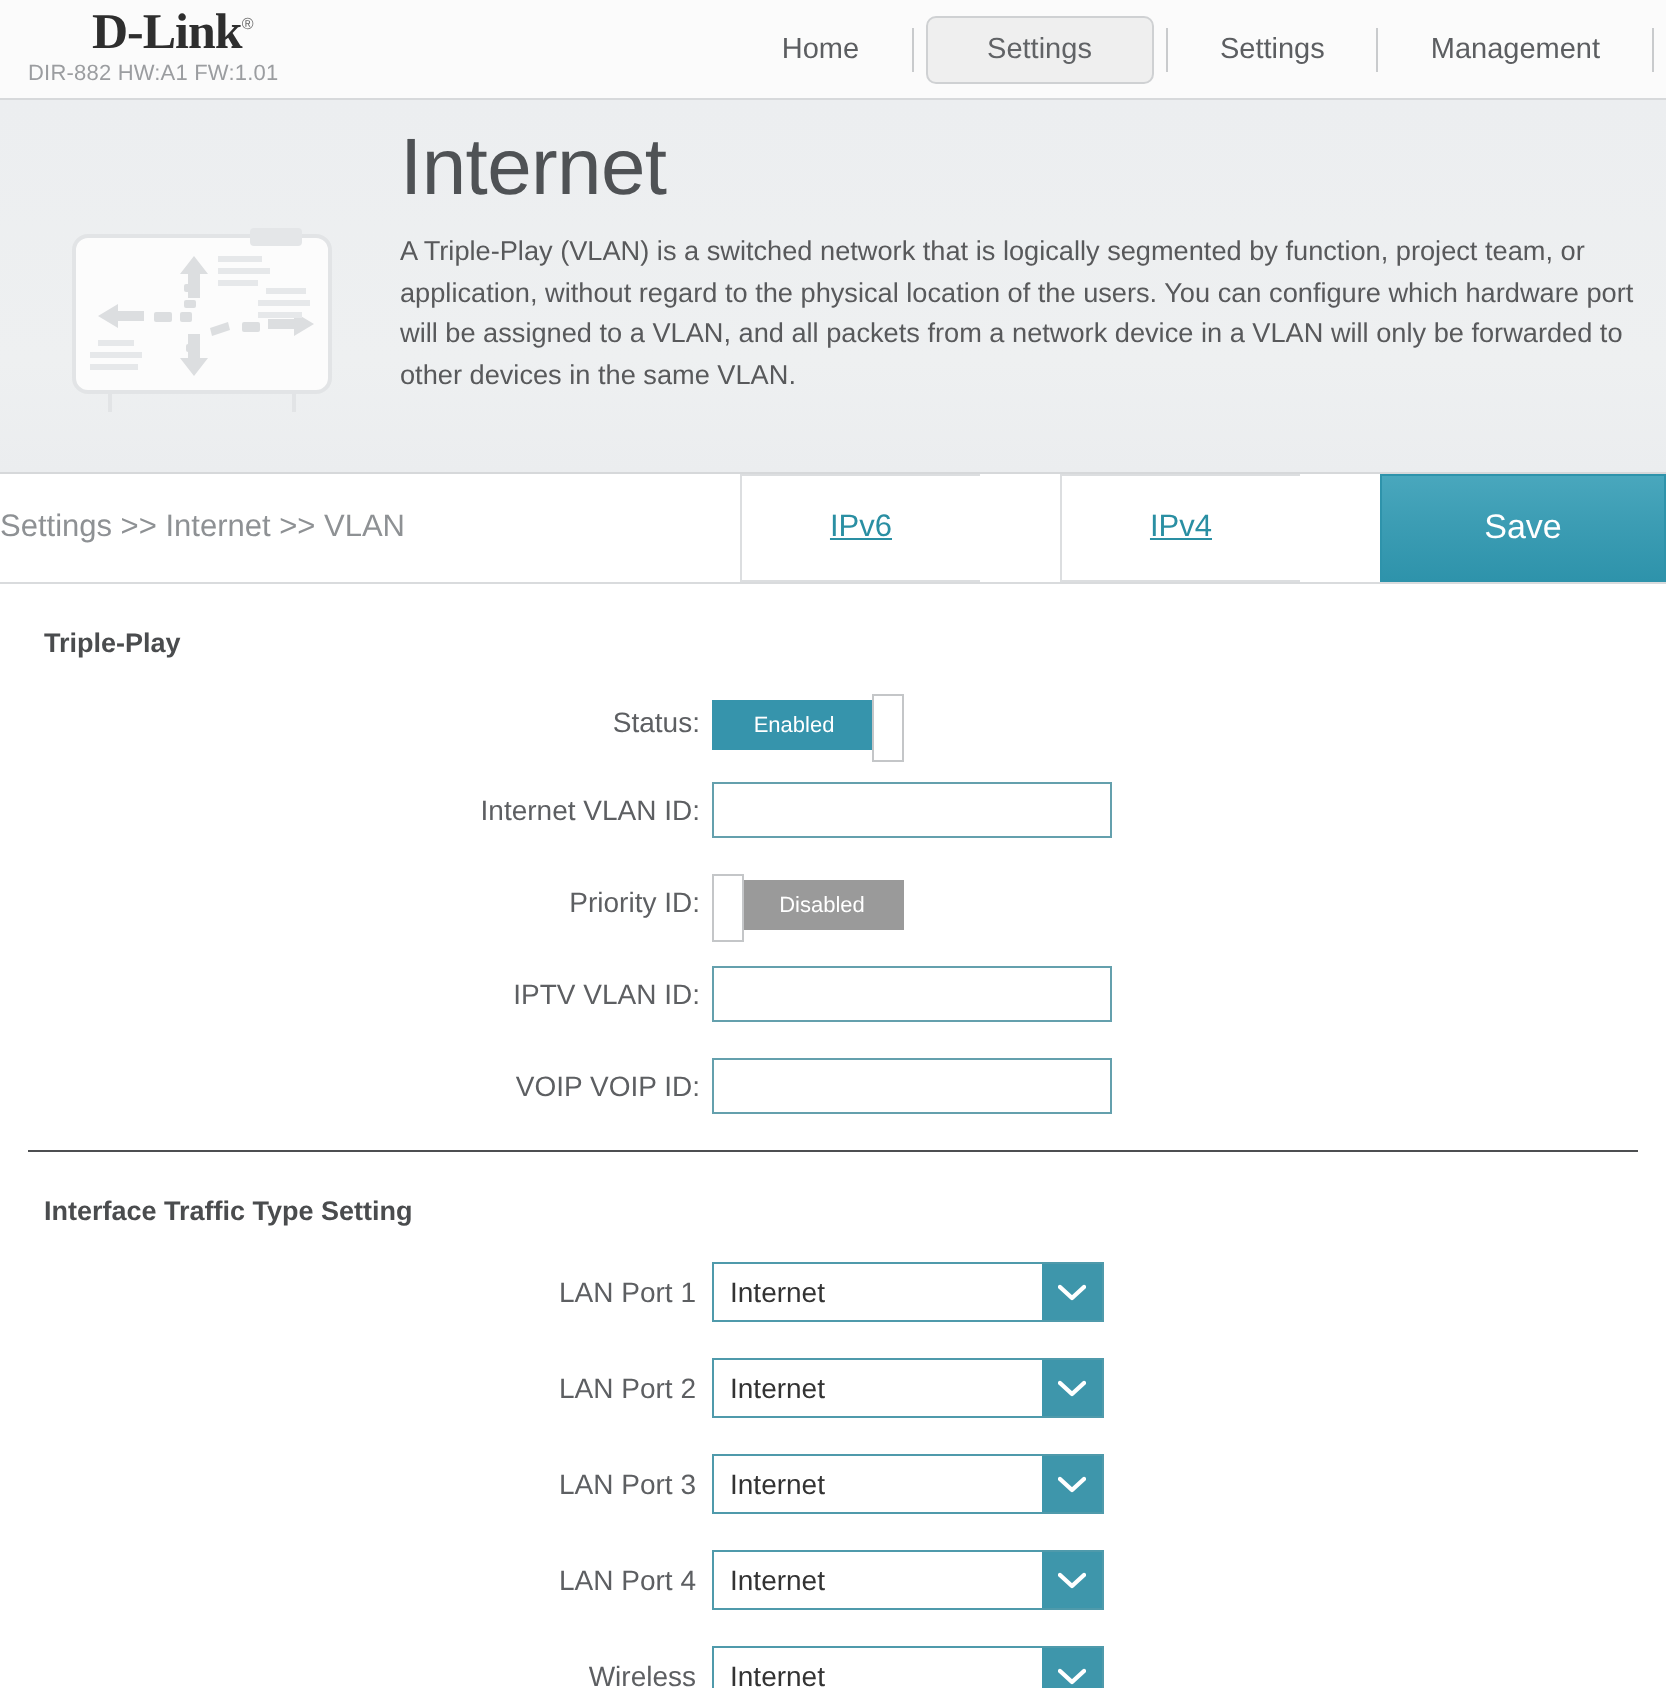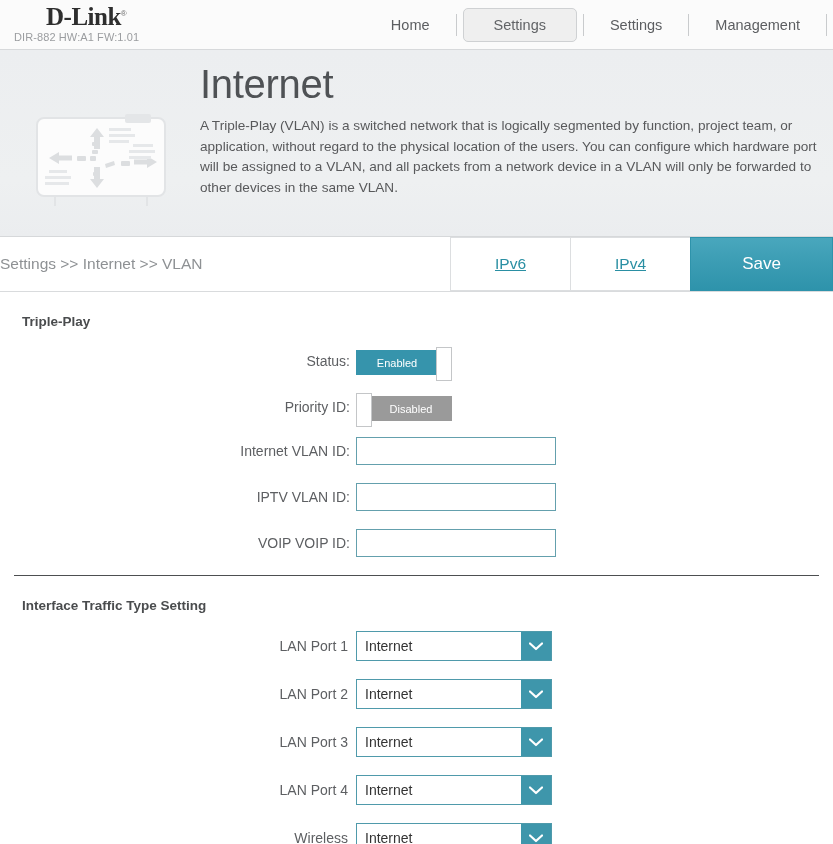--- a/index.html
+++ b/index.html
@@ -127,20 +127,21 @@
   .crumb {
     flex: 1;
     display: flex;
     align-items: center;
     font-size: 15.5px;
     color: #8e9194;
   }
   .crumb-actions {
     display: flex;
     align-items: stretch;
+    gap: 40px;
   }
   .pillbox {
     width: 120px;
     border-left: 1px solid #dcdee0;
     border-top: 1px solid #dcdee0;
     border-bottom: 1px solid #dcdee0;
     background: #fff;
     display: flex;
     align-items: center;
     justify-content: center;
@@ -343,33 +344,33 @@
   <div class="section-title">Triple-Play</div>
 
   <div class="row">
     <div class="row-label">Status:</div>
     <div class="toggle on">
       <div class="track">Enabled</div>
       <div class="knob"></div>
     </div>
   </div>
 
+  <div class="row" style="margin-top:16px">
+    <div class="row-label">Internet VLAN ID:</div>
+    <input class="txtinput" type="text" value="" style="">
+  </div>
+
   <div class="row">
     <div class="row-label">Priority ID:</div>
     <div class="toggle off">
       <div class="track">Disabled</div>
       <div class="knob"></div>
     </div>
   </div>
 
-  <div class="row" style="margin-top:16px">
-    <div class="row-label">Internet VLAN ID:</div>
-    <input class="txtinput" type="text" value="" style="">
-  </div>
-
   <div class="row">
     <div class="row-label">IPTV VLAN ID:</div>
     <input class="txtinput" type="text" value="" style="">
   </div>
 
   <div class="row">
     <div class="row-label">VOIP VOIP ID:</div>
     <input class="txtinput" type="text" value="" style="">
   </div>
 

